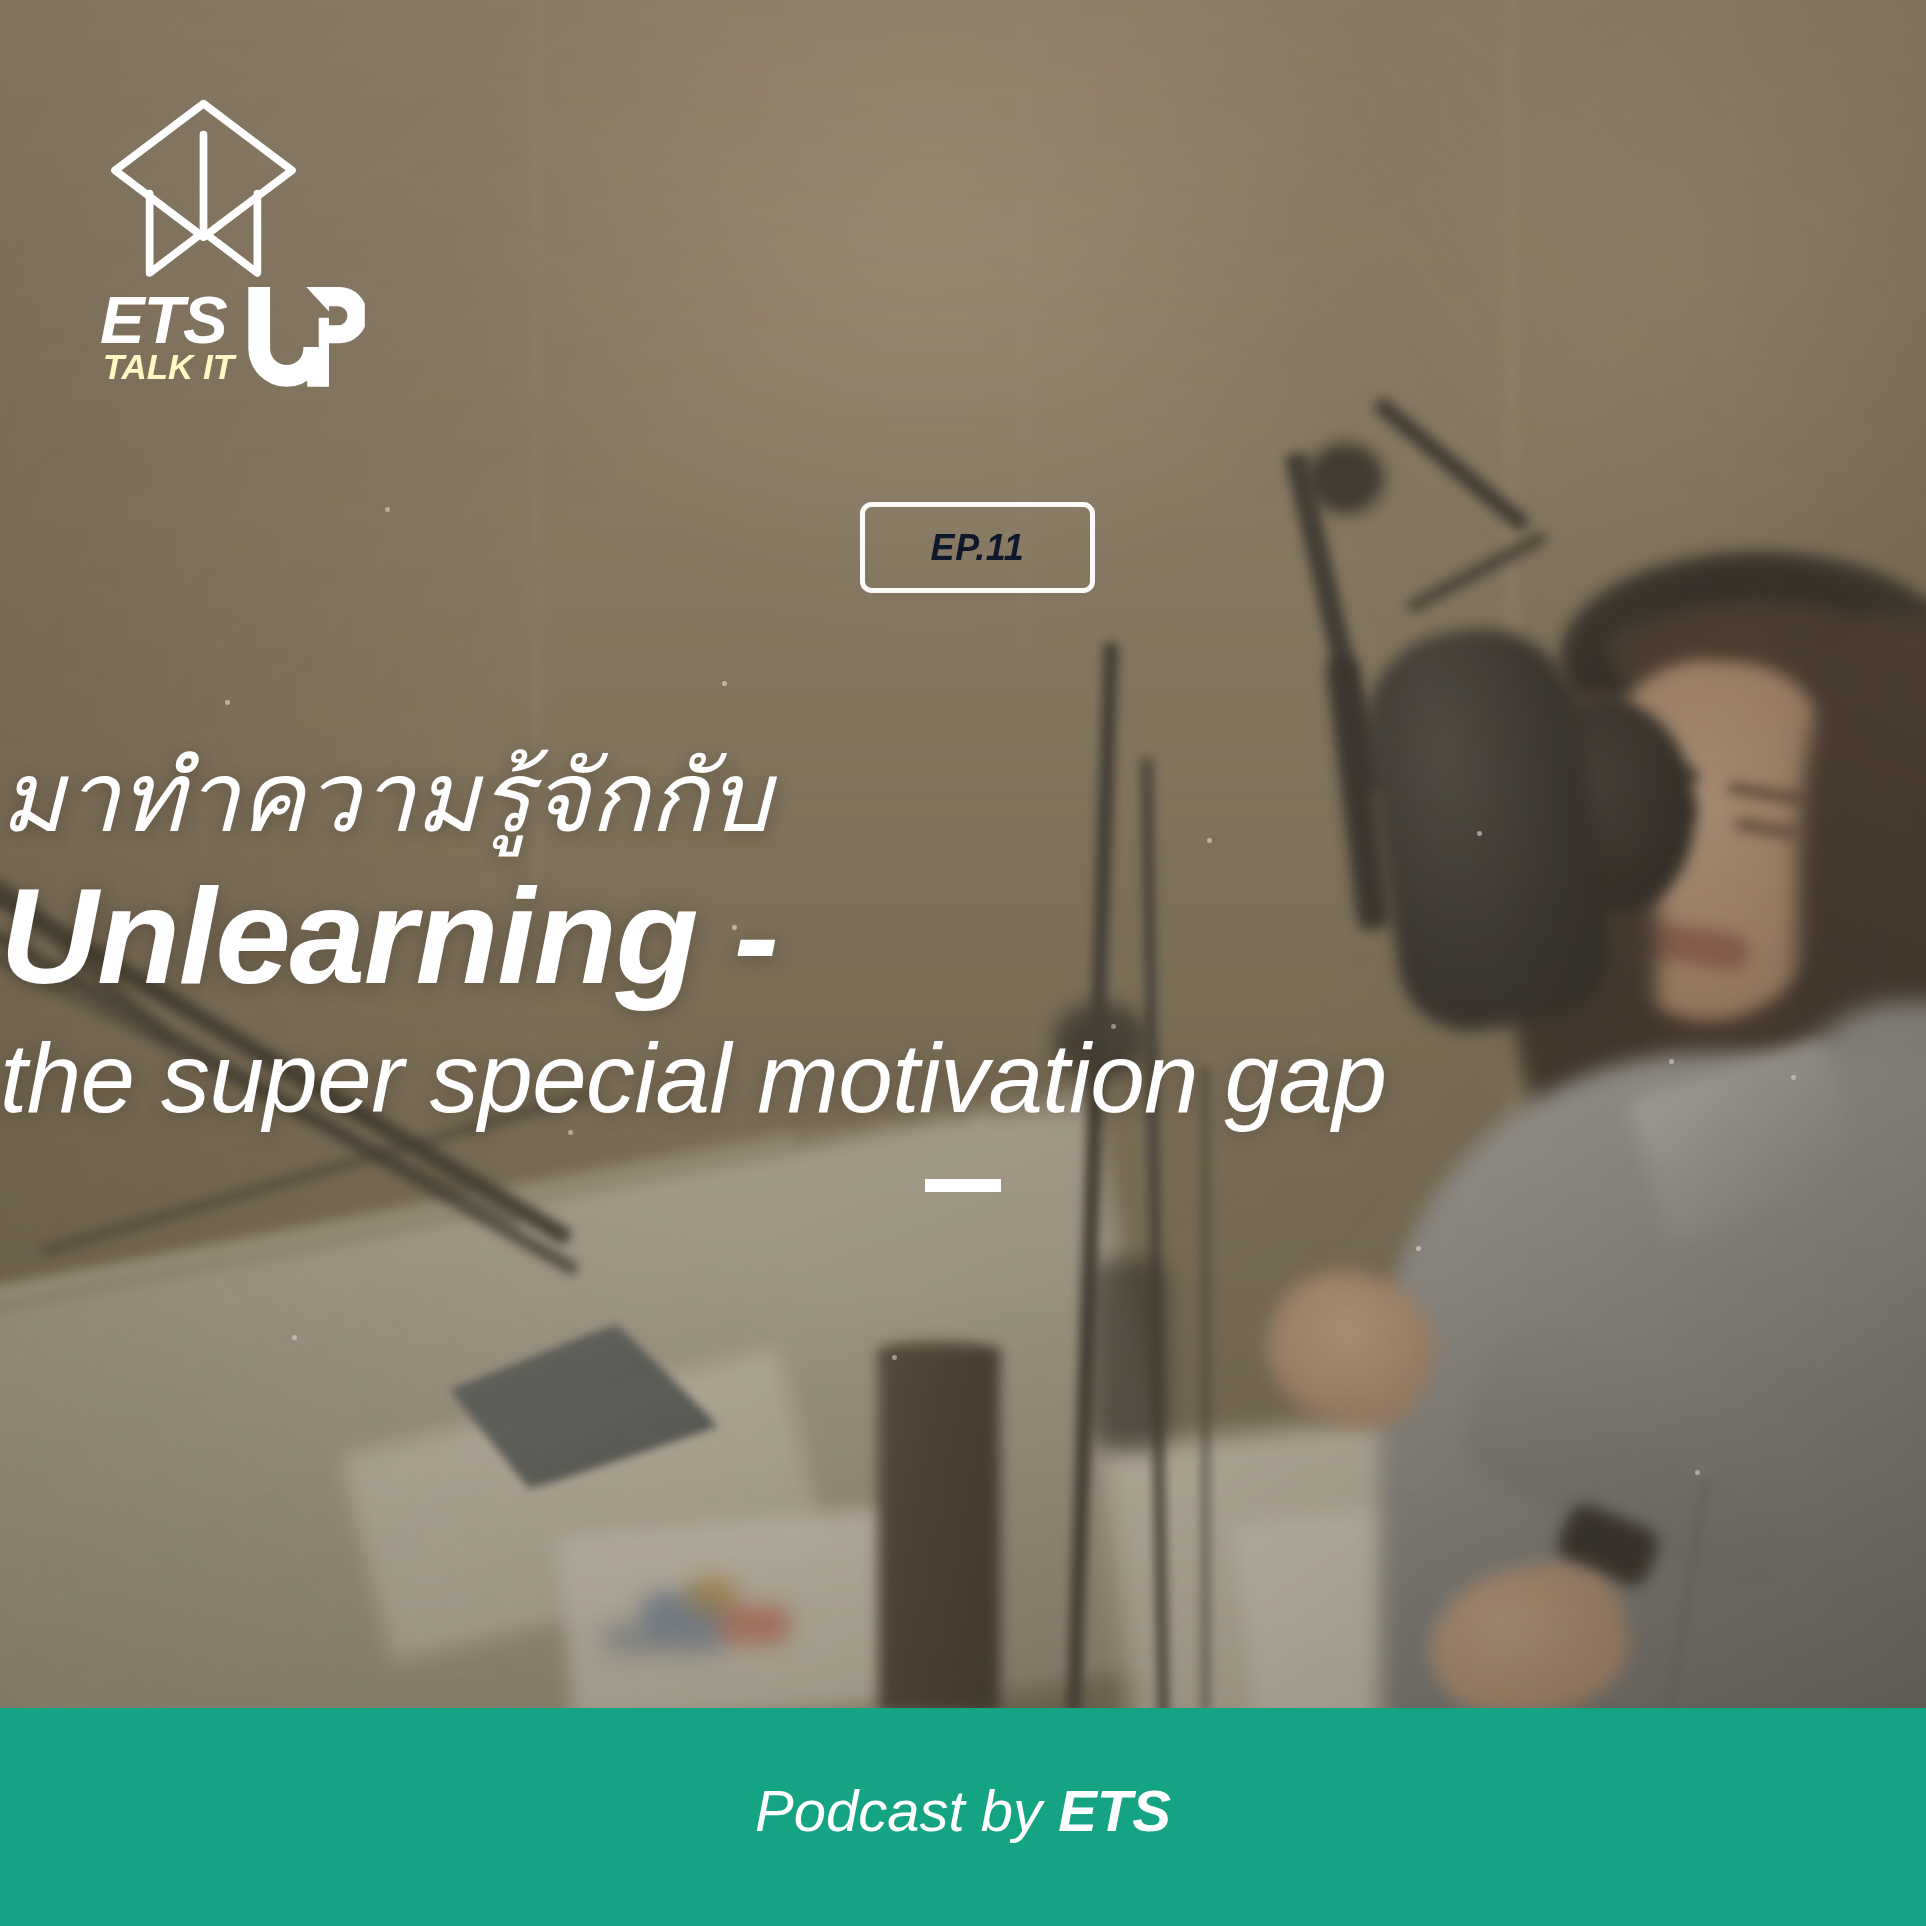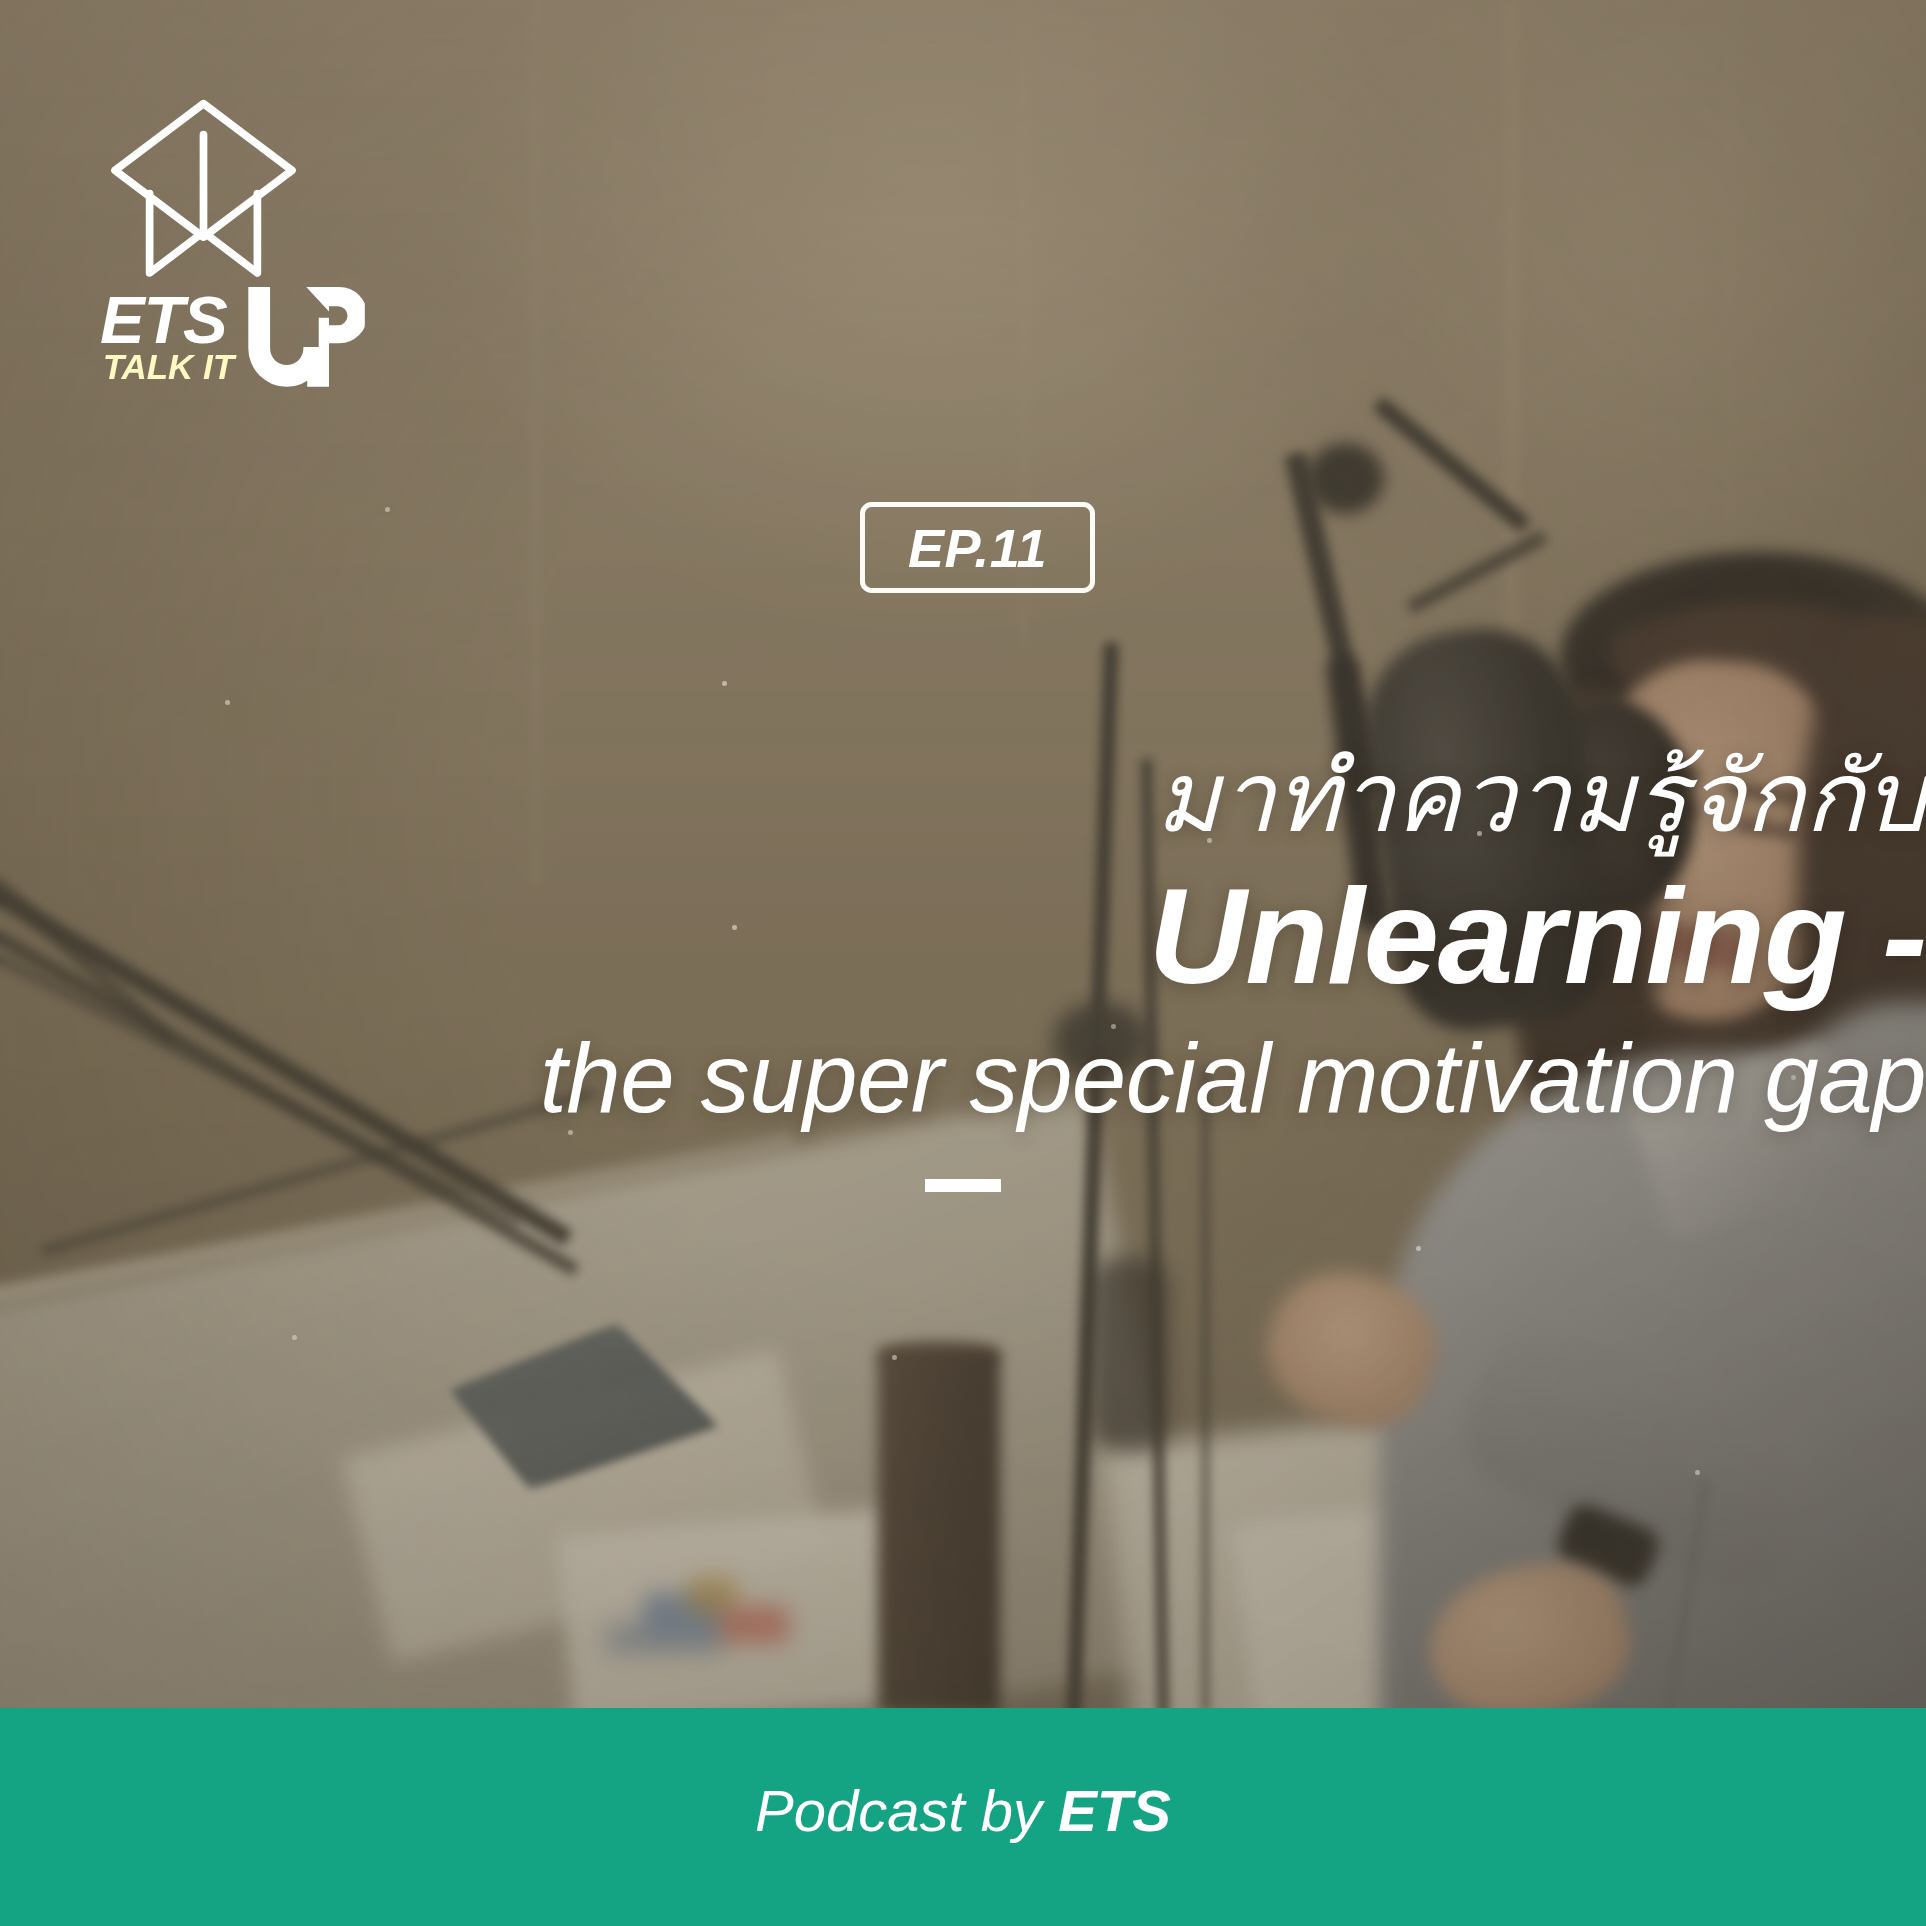--- a/index.html
+++ b/index.html
@@ -185,24 +185,24 @@
   .talkit{position:absolute;left:7.7px;top:63px;font-size:35px;font-weight:bold;color:#fef9c3;letter-spacing:0px;line-height:1;}
   .upWrap{position:absolute;left:148px;top:-7.7px;width:122px;height:112px;}
   .upSvg{width:122px;height:112px;display:block;}
 
   
   .epBadge{
     position:absolute;left:860px;top:502px;width:235px;height:91px;
     border:5.8px solid #fdfbf7;border-radius:11.6px;
     display:flex;align-items:center;justify-content:center;
   }
-  .epBadge span{font-size:54px;font-weight:bold;color:#ffffff;letter-spacing:0.6px;line-height:1;}
-
-  
-  .titleBlock{position:absolute;left:0;top:738px;width:1926px;text-align:right;color:#fff;}
+  .epBadge span{font-size:36px;font-weight:bold;color:#0f172a;letter-spacing:0.6px;line-height:1;}
+
+  
+  .titleBlock{position:absolute;left:0;top:738px;width:1926px;text-align:left;color:#fff;}
   .thaiLine{
     font-size:98px;font-weight:500;line-height:1.22;color:#ffffff;
     letter-spacing:0px;
     text-shadow:0 2.6px 16.7px rgba(40,32,20,.32);
   }
   .mainLine{
     font-size:136px;font-weight:bold;line-height:1.12;color:#ffffff;letter-spacing:-1.3px;
     margin-top:2.6px;
     text-shadow:0 2.6px 19px rgba(40,32,20,.34);
   }

